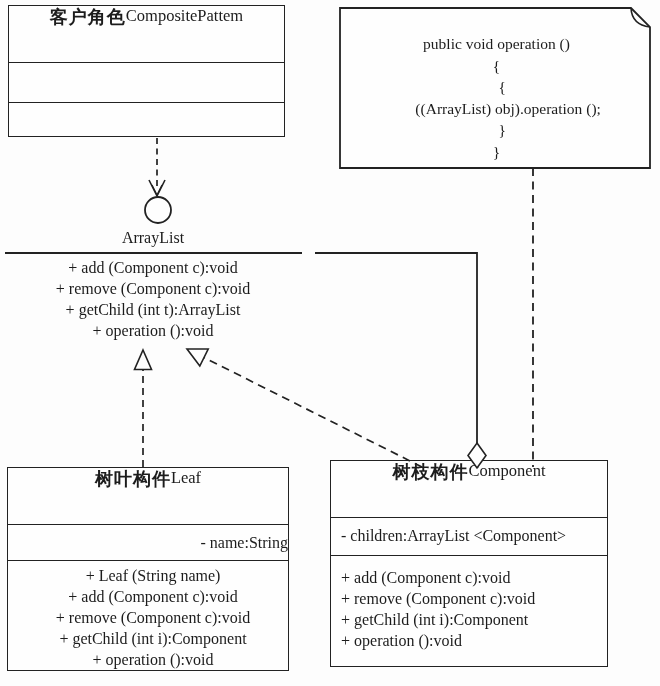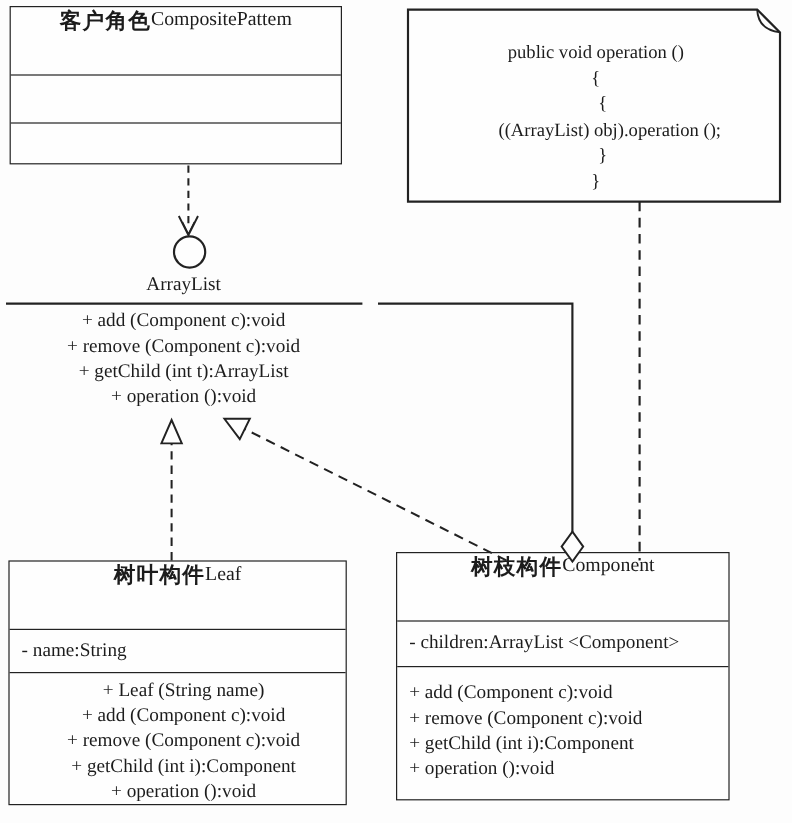--- a/index.html
+++ b/index.html
@@ -18,21 +18,21 @@
   .memberline{font-size:16px;line-height:21px;padding-left:10px;white-space:pre;}
   .attrline{font-size:16px;line-height:20px;padding:8px 0 0 10px;white-space:pre;}
   
   .client{left:8px;top:5px;width:277px;height:132px;}
   .client .title{height:57px;}
   .client .attrs{height:40px;}
   .client .methods{padding-top:6px;}
   
   .leaf{left:7px;top:467px;width:282px;height:204px;}
   .leaf .title{height:57px;}
-  .leaf .attrs{height:36px;}
+  .leaf .attrs{height:36px;text-align:right;}
   .leaf .methods{padding-top:4px;text-align:center;}
   
   .composite{left:330px;top:460px;width:278px;height:207px;}
   .composite .title{height:57px;}
   .composite .attrs{height:38px;}
   .composite .methods{padding-top:11px;}
   
   .iface{position:absolute;left:3px;top:228px;width:300px;text-align:center;}
   .iface-name{font-size:16px;line-height:20px;}
   .iface-methods{margin-top:9px;}

